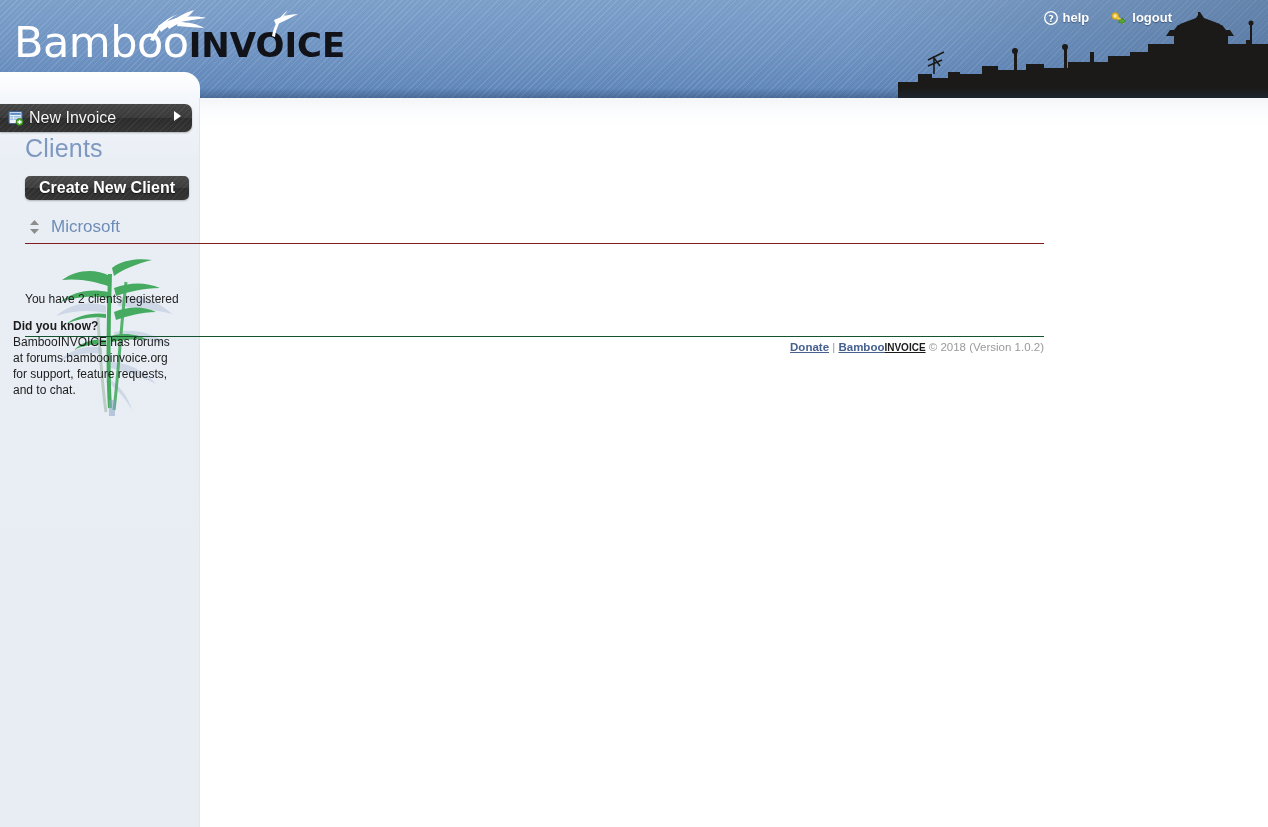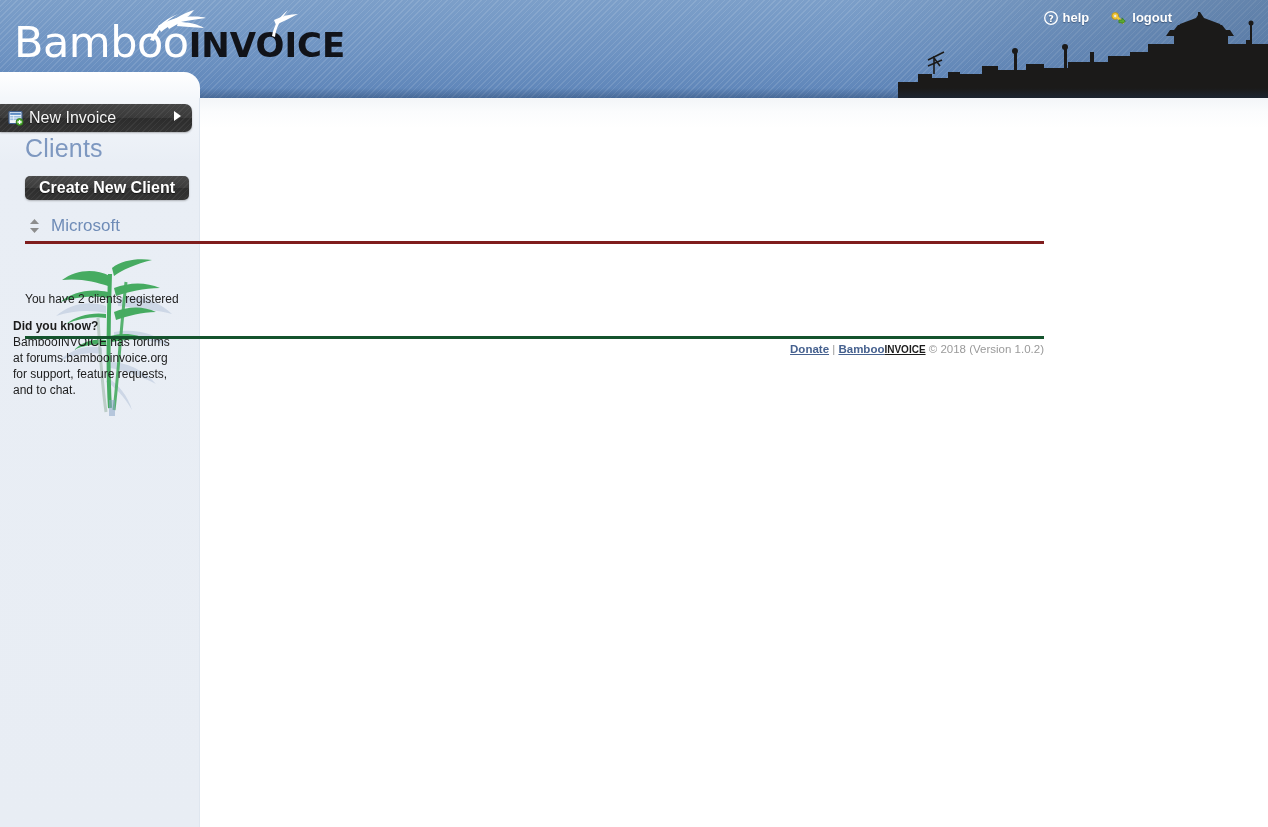--- a/index.html
+++ b/index.html
@@ -123,37 +123,37 @@
     color: #ffffff; font-size: 16px; font-weight: bold;
     font-family: "Liberation Sans", sans-serif;
     text-shadow: 0 1px 1px rgba(0,0,0,.6);
     box-shadow: 0 1px 2px rgba(0,0,0,.25);
     cursor: pointer; white-space: nowrap;
   }
 
   #client-list { position: absolute; left: 25px; top: 211px; width: 1019px; }
   .client-row {
     display: flex; align-items: center; height: 33px;
-    border-bottom: 3px solid #7f1d1d;
+    border-bottom: 1px solid #7f1d1d;
     cursor: pointer;
   }
   .sort-handle { width: 18px; display: flex; justify-content: center; flex: 0 0 18px; cursor: move; }
   .client-name {
     margin-left: 8px; font-size: 17px; color: #6f8cb7; font-weight: 400;
     text-decoration: none;
   }
 
   #clients-count {
     position: absolute; left: 25px; top: 292px;
     font-size: 12px; color: #222222;
   }
 
   #footer {
     position: absolute; left: 25px; top: 336px; width: 1019px;
-    border-top: 3px solid #14532d; padding-top: 4px;
+    border-top: 1px solid #14532d; padding-top: 4px;
     text-align: right; font-size: 11.5px; color: #9a9a9a;
     white-space: nowrap;
   }
   #footer a { color: #46618f; text-decoration: underline; font-weight: bold; }
   #footer .bi-b { color: #46618f; font-weight: bold; text-decoration: underline; }
   #footer .bi-i { color: #1b1b1b; font-weight: bold; font-size: 10px; text-decoration: underline; }
   #footer .sep { color: #9a9a9a; font-weight: normal; text-decoration: none; }
 </style>
 </head>
 <body>

